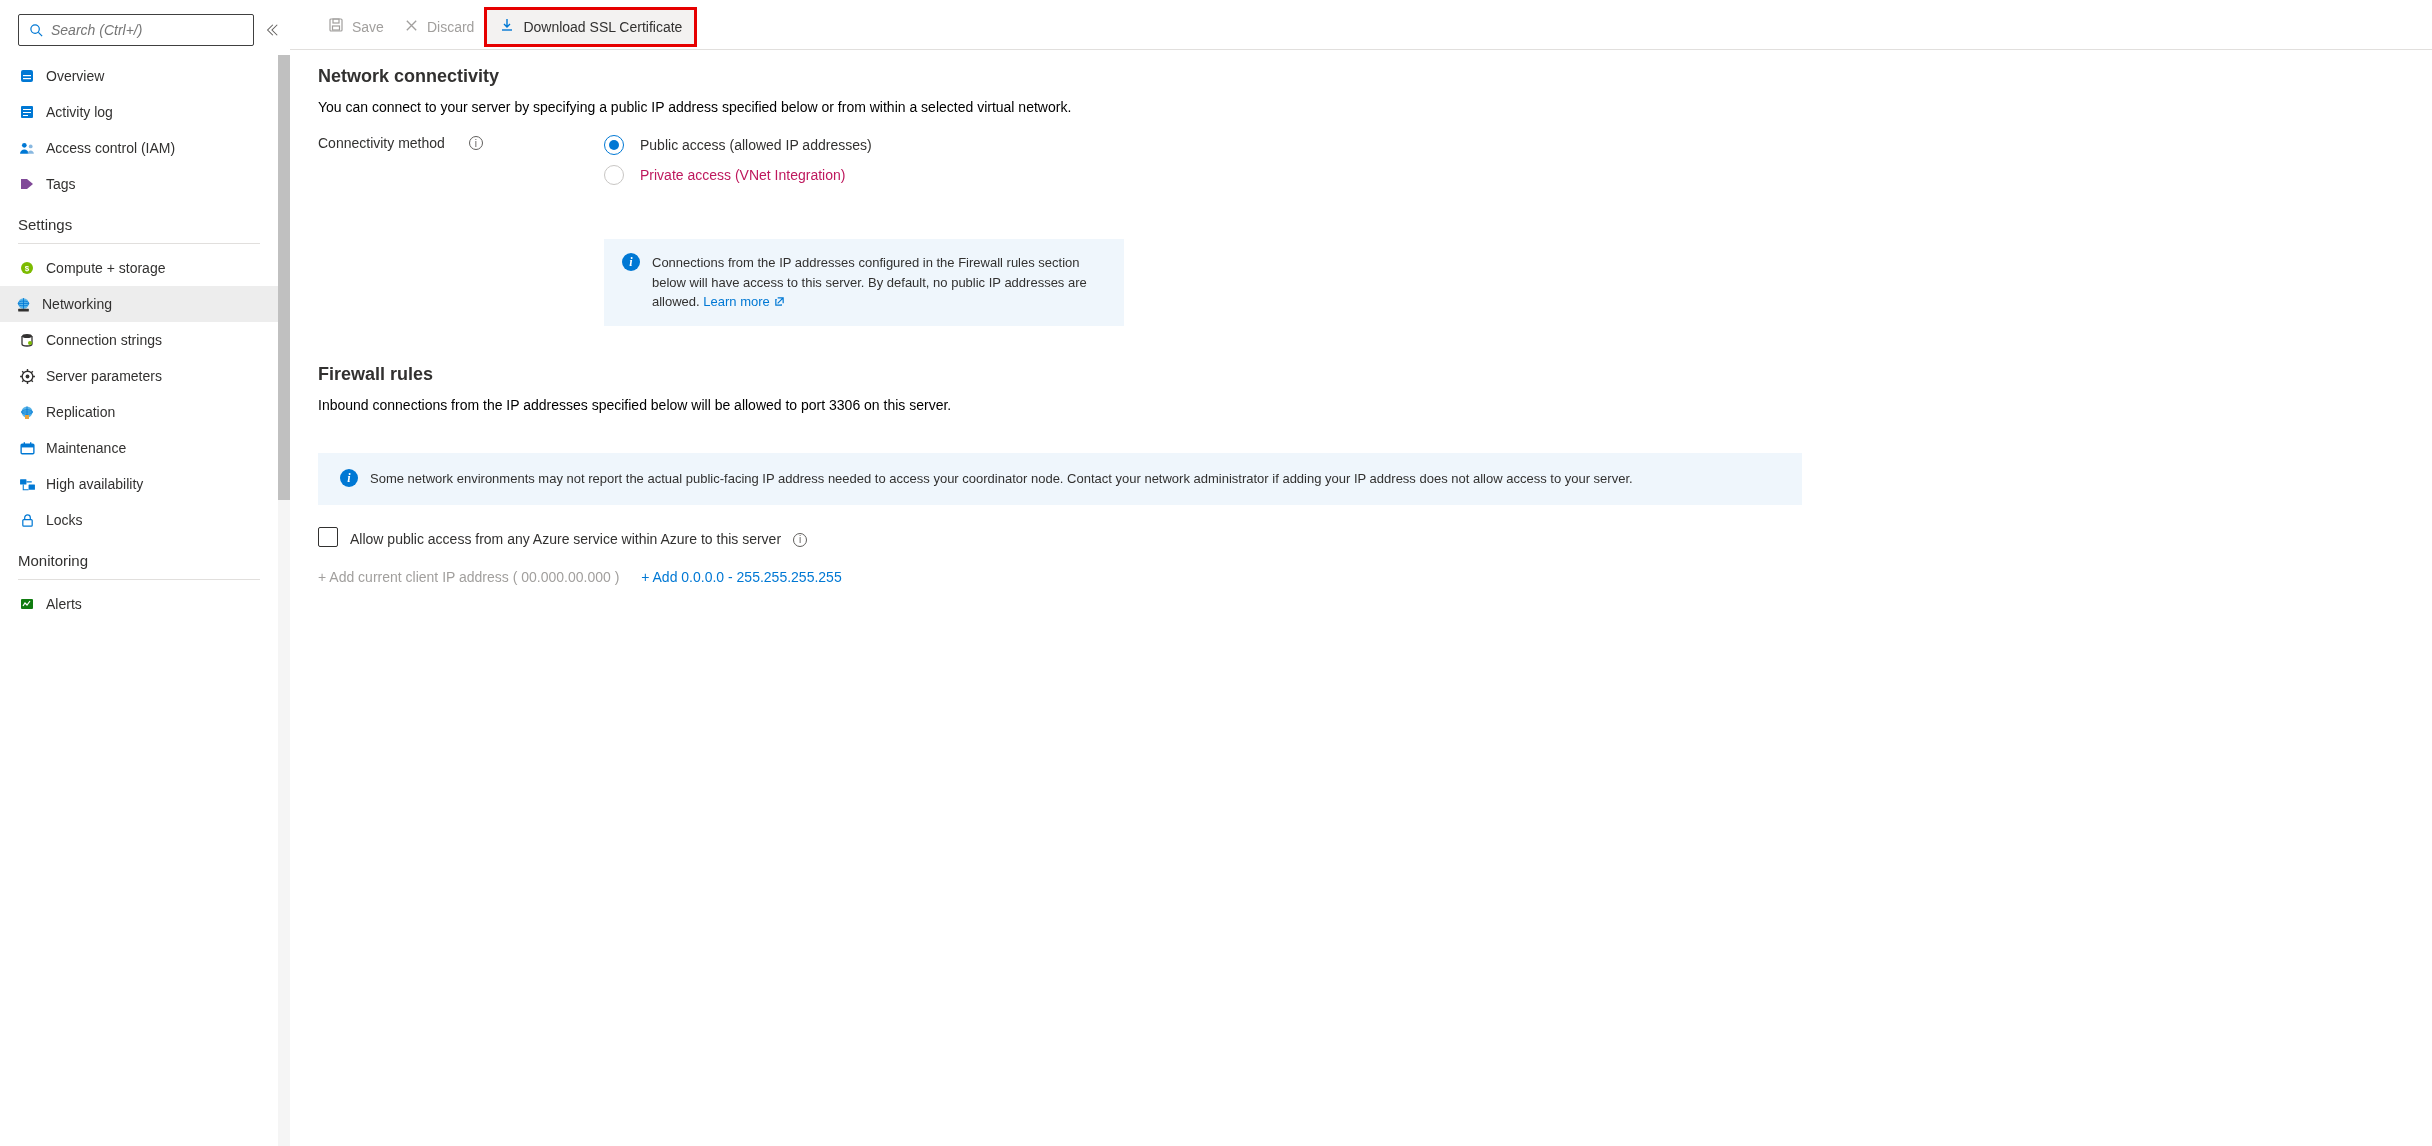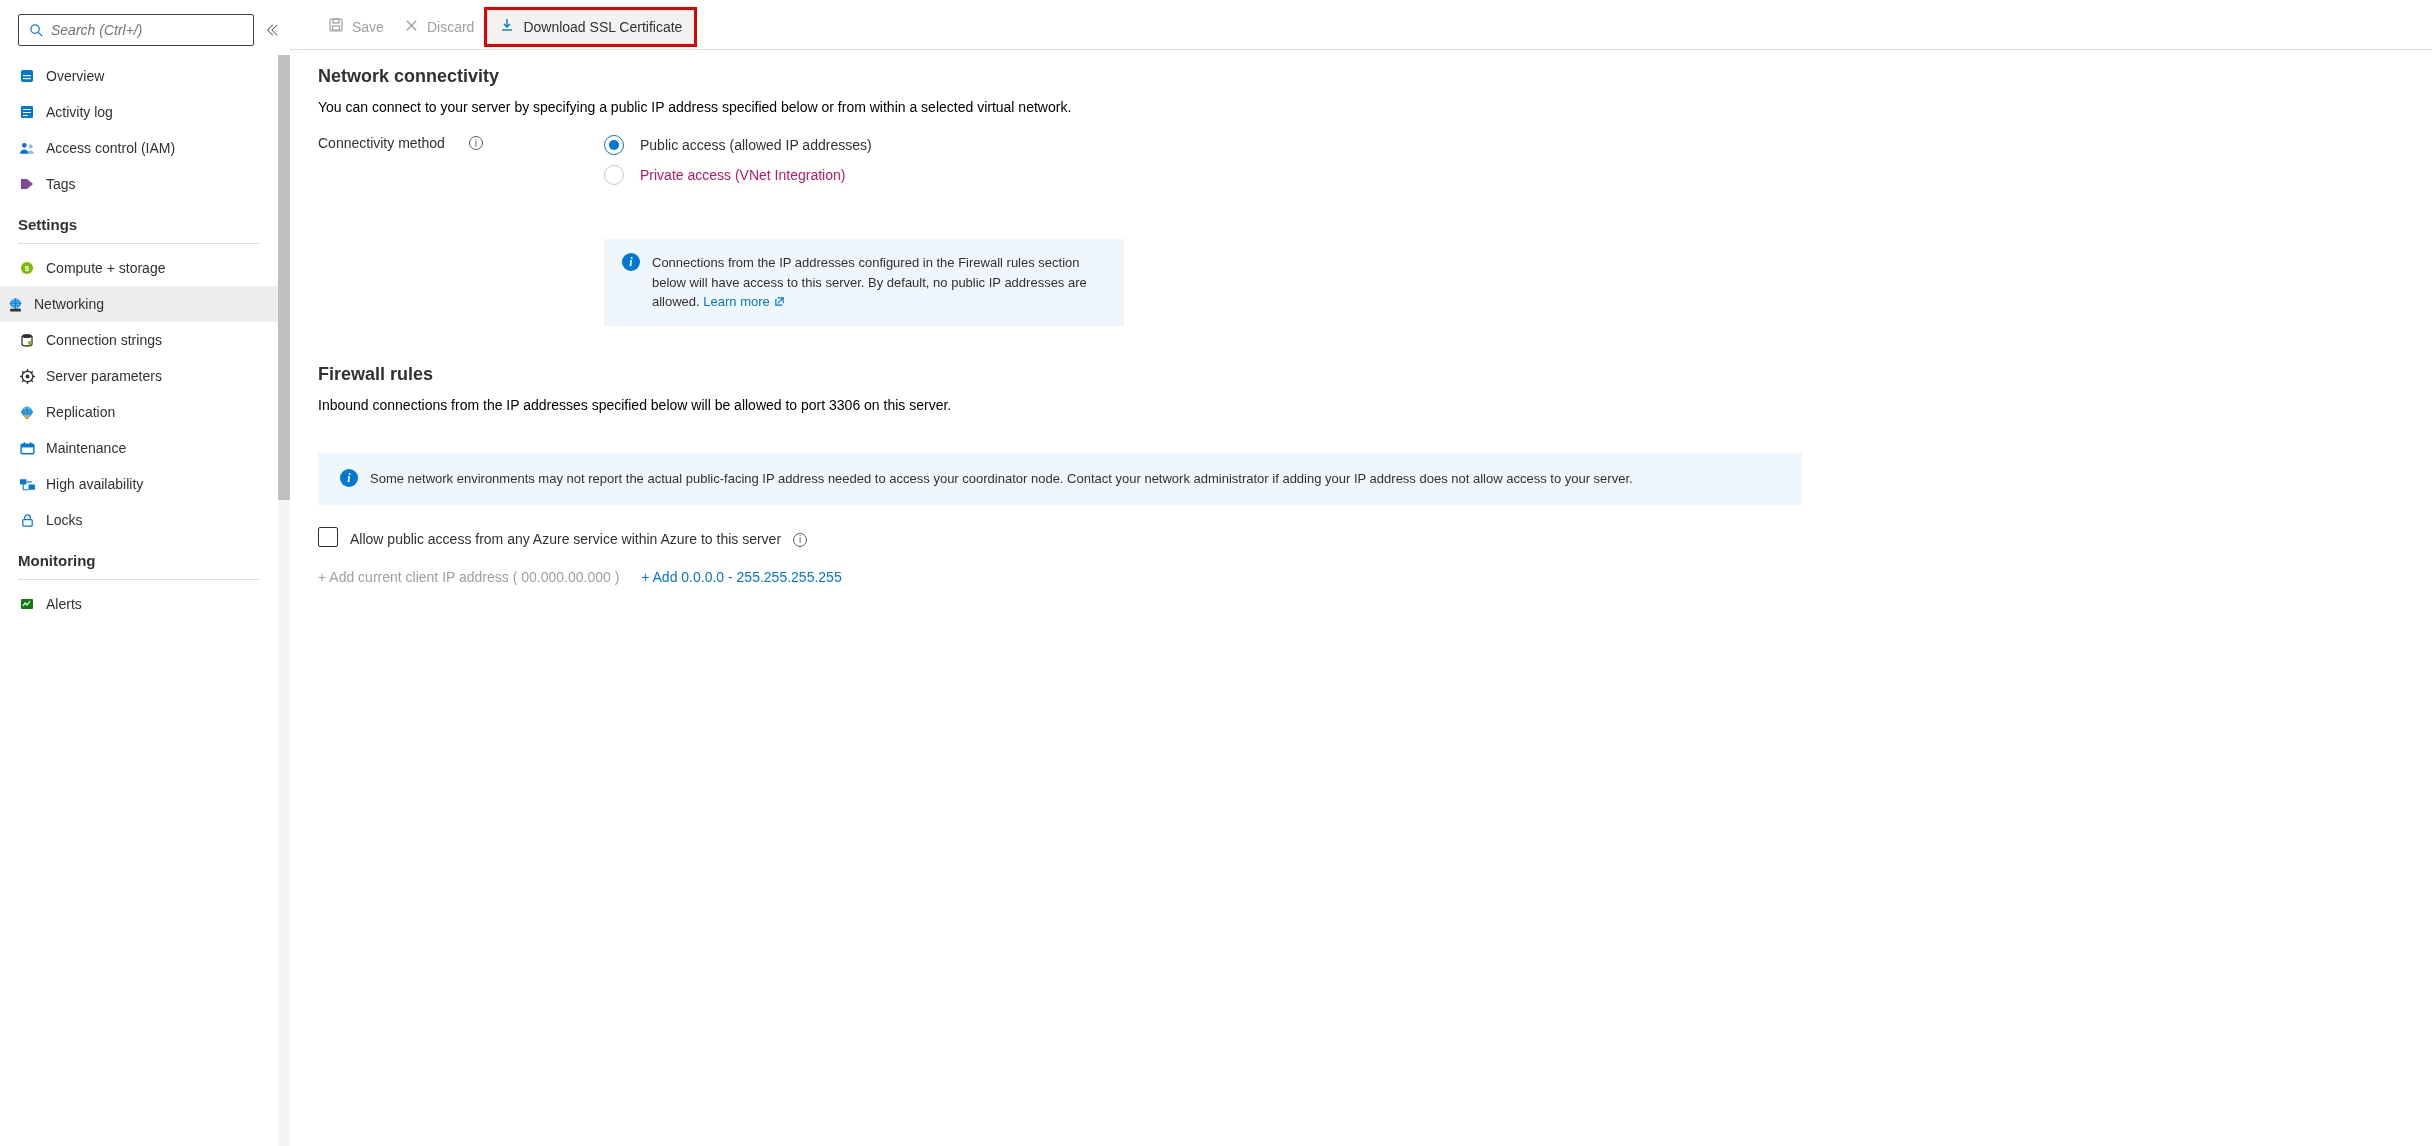--- a/index.html
+++ b/index.html
@@ -59,34 +59,34 @@
       display: flex;
       align-items: center;
       padding: 8px 10px 8px 0;
       cursor: pointer;
       gap: 10px;
       height: 36px;
     }
     .nav-item.active {
       background: #ededed;
       margin-left: -18px;
-      padding-left: 6px;
+      padding-left: 14px;
     }
     .nav-icon {
       width: 18px;
       height: 18px;
       display: flex;
       align-items: center;
       justify-content: center;
       flex-shrink: 0;
     }
     .nav-label { color: #323130; font-size: 14px; }
     .nav-heading {
       font-size: 15px;
-      font-weight: 700;
+      font-weight: 400;
       color: #323130;
       padding: 14px 0 4px 0;
     }
     .nav-divider {
       height: 1px;
       background: #e1dfdd;
       margin: 6px 30px 6px 0;
     }
     .scroll-track {
       position: absolute;

